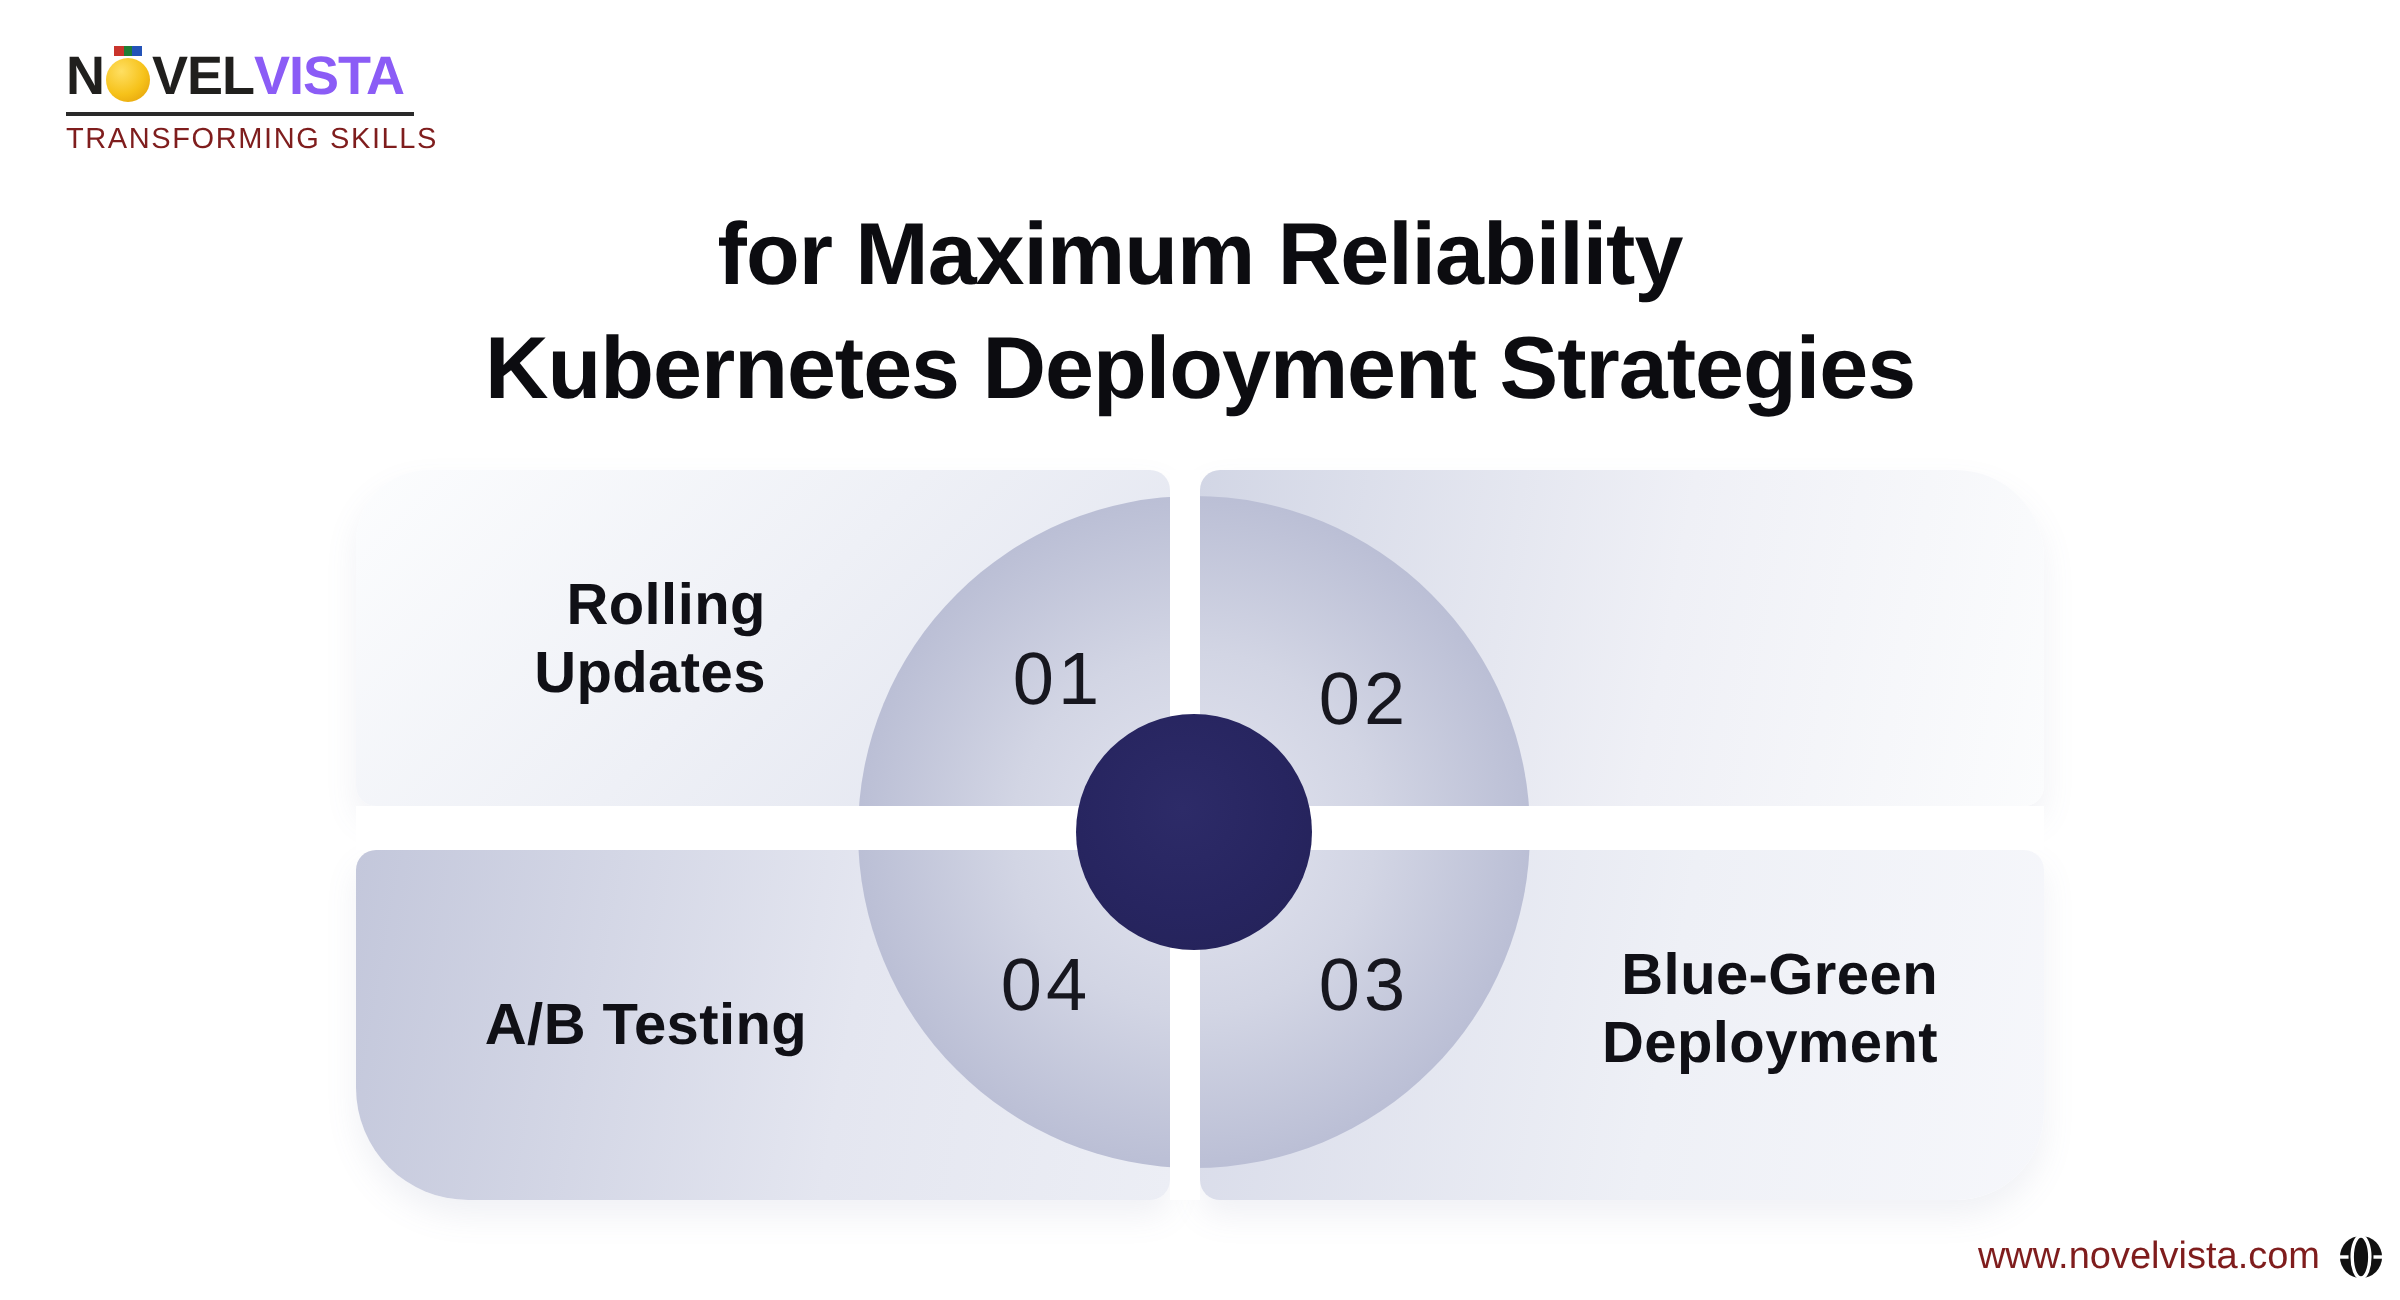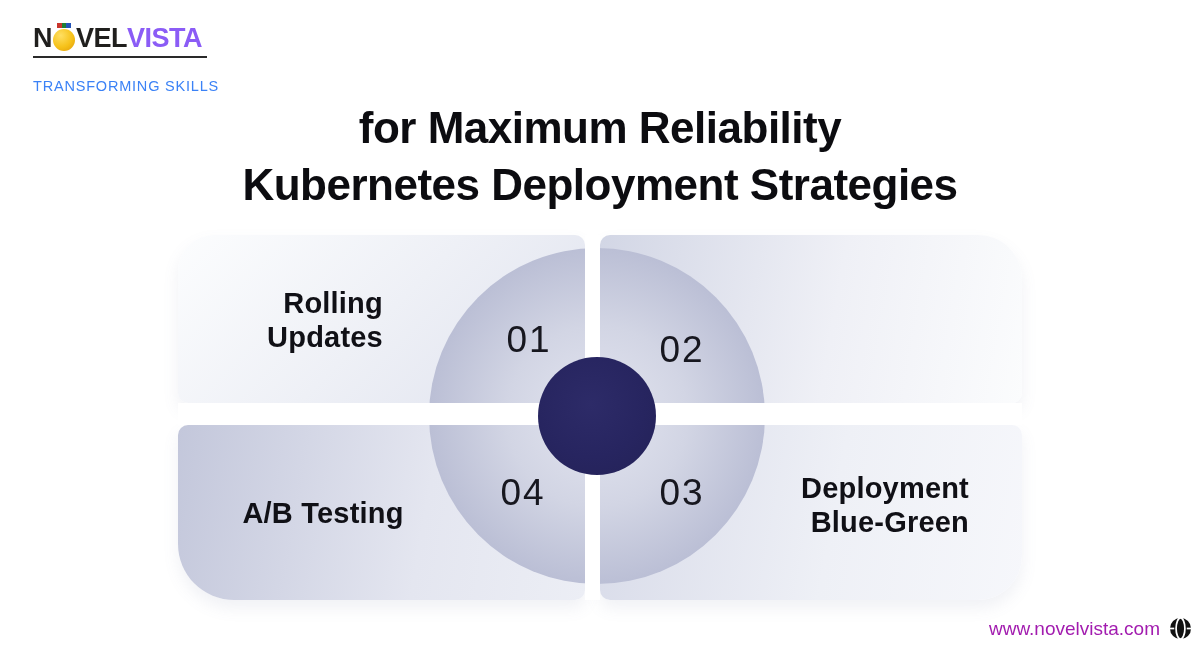--- a/index.html
+++ b/index.html
@@ -12,21 +12,21 @@
   
   .logo { position:absolute; left:33px; top:24px; }
   .logo-word { display:flex; align-items:flex-end; font-size:27px; font-weight:800; letter-spacing:-0.5px; color:#201f1d; line-height:28px; }
   .lw-red { color:#8b5cf6; }
   .logo-o { position:relative; width:22px; height:22px; margin:0 1px 1px 1px; border-radius:50%;
     background:radial-gradient(circle at 35% 30%, #ffdf62 0%, #f6c21a 55%, #e09a07 100%); }
   .logo-o .stripes { position:absolute; top:-6px; left:4px; display:flex; }
   .logo-o .stripes span { width:4.5px; height:5px; display:block; }
   .st-r { background:#c9342c; } .st-g { background:#1e7e34; } .st-b { background:#2353b8; }
   .logo-rule { width:174px; height:2px; background:#2a2a2a; margin-top:4px; }
-  .logo-tagline { margin-top:20px; font-size:14.5px; letter-spacing:0.8px; color:#3b82f6; font-weight:400; }
+  .logo-tagline { margin-top:4px; font-size:14.5px; letter-spacing:0.8px; color:#7f1d1d; font-weight:400; }
 
   
   .title { position:absolute; top:99px; left:0; width:100%; text-align:center;
     font-size:44px; font-weight:800; color:#0c0c10; line-height:57px; letter-spacing:-0.5px; }
   .title span { display:block; }
 
   
   .stage { position:absolute; inset:0; }
   .card { position:absolute; z-index:1; box-shadow:0 8px 16px rgba(110,118,155,0.10); }
   .card-tl { left:178px; top:235px; width:407px; height:168px; border-radius:36px 10px 10px 10px;
@@ -56,21 +56,21 @@
   .qlabel { position:absolute; z-index:5; transform:translate(-50%,-50%); text-align:center;
     font-size:29px; font-weight:700; color:#101016; line-height:34px; letter-spacing:0.2px; }
   .qlabel span { display:block;text-align:right; }
   .label-1 { left:325px; top:320px; }
   .label-2 { left:884px; top:317px; }
   .label-3 { left:885px; top:505px; }
   .label-4 { left:323px; top:513px; }
 
   
   .footer { position:absolute; right:8px; bottom:10px; display:flex; align-items:center; gap:9px; z-index:6; }
-  .site { font-size:19px; color:#a21caf; }
+  .site { font-size:19px; color:#7f1d1d; }
   .globe { display:block; }
 </style>
 </head>
 <body>
 
 <div class="canvas">
 
   <div class="logo">
     <div class="logo-word">
       <span>N</span>
@@ -107,22 +107,22 @@
     <div class="num num-1">01</div>
     <div class="num num-2">02</div>
     <div class="num num-3">03</div>
     <div class="num num-4">04</div>
 
     <div class="qlabel label-1">
       <span>Rolling</span>
       <span>Updates</span>
     </div>
     <div class="qlabel label-3">
+      <span>Blue-Green</span>
       <span>Deployment</span>
-      <span>Blue-Green</span>
     </div>
     <div class="qlabel label-4">
       <span>A/B Testing</span>
     </div>
   </div>
 
   <div class="footer">
     <span class="site">www.novelvista.com</span>
     <svg class="globe" width="23" height="23" viewBox="0 0 24 24">
       <circle cx="12" cy="12" r="11" fill="#111111"></circle>

